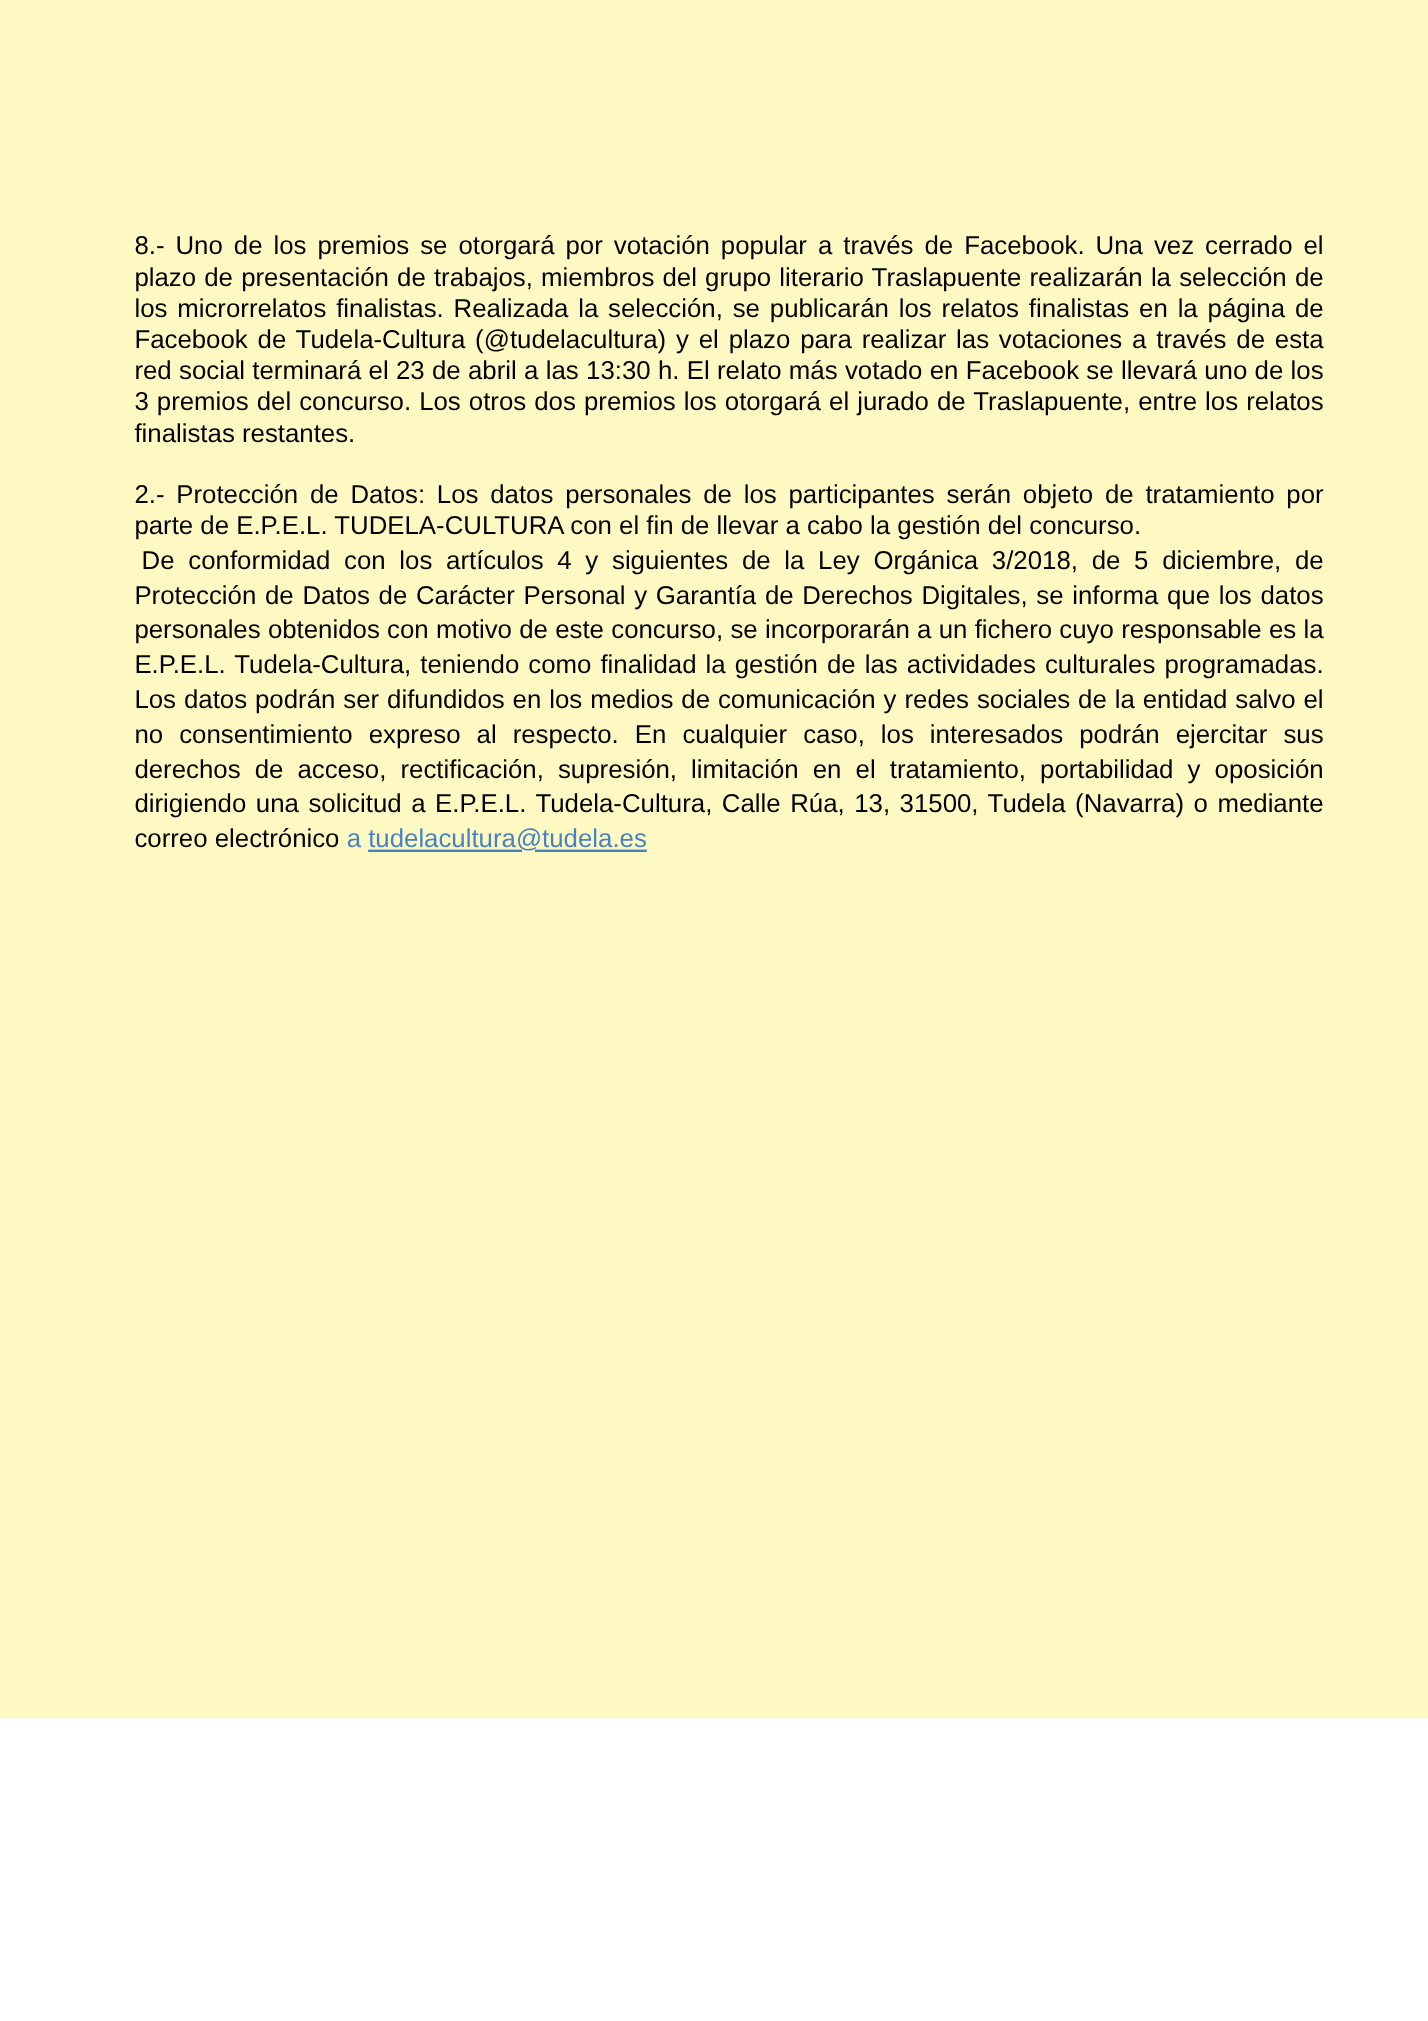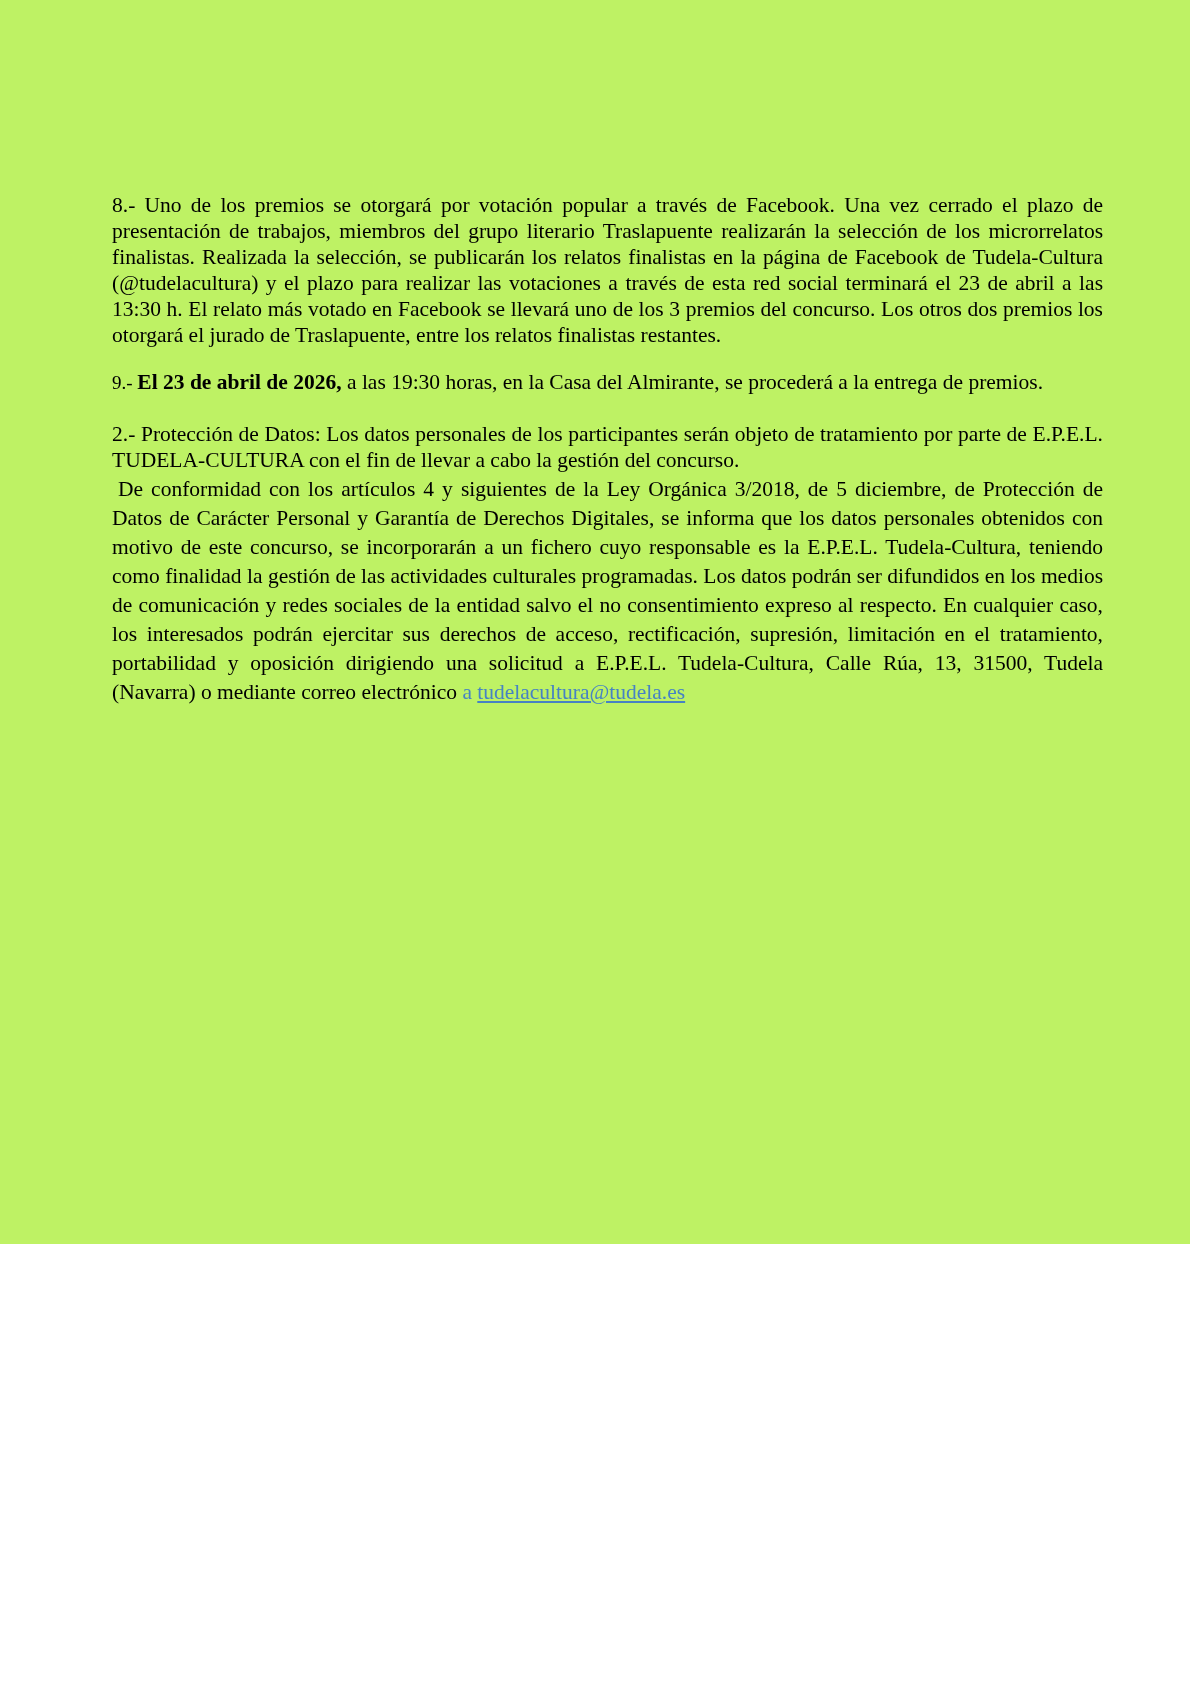--- a/index.html
+++ b/index.html
@@ -3,24 +3,24 @@
 <meta charset="utf-8">
 <style>
   html, body {
     margin: 0;
     padding: 0;
     background: #ffffff;
   }
   .page {
     position: relative;
     width: 1190px;
-    height: 1244px;
-    background: #bef264;
+    height: 1432px;
+    background: #fef9c3;
     overflow: hidden;
-    font-family: Liberation Serif, serif;
+    font-family: Liberation Sans, sans-serif;
     color: #000000;
   }
   .doc-body {
     position: absolute;
     left: 112px;
     top: 192px;
     width: 991px;
     font-size: 21.5px;
   }
   .para {
@@ -50,20 +50,19 @@
   }
 </style>
 </head>
 <body>
 
 <div class="page">
   <div class="doc-body">
 
     <p class="para para-8">8.- Uno de los premios se otorgará por votación popular a través de Facebook. Una vez cerrado el plazo de presentación de trabajos, miembros del grupo literario Traslapuente realizarán la selección de los microrrelatos finalistas. Realizada la selección, se publicarán los relatos finalistas en la página de Facebook de Tudela-Cultura (@tudelacultura) y el plazo para realizar las votaciones a través de esta red social terminará el 23 de abril a las 13:30 h. El relato más votado en Facebook se llevará uno de los 3 premios del concurso. Los otros dos premios los otorgará el jurado de Traslapuente, entre los relatos finalistas restantes.</p>
 
-    <p class="para para-9"><span class="clause-number-small">9.- </span><span class="bold">El 23 de abril de 2026,</span><span> a las 19:30 horas, en la Casa del Almirante, se procederá a la entrega de premios.</span></p>
 
     <p class="para para-10-intro">2.- Protección de Datos: Los datos personales de los participantes serán objeto de tratamiento por parte de E.P.E.L. TUDELA-CULTURA con el fin de llevar a cabo la gestión del concurso.</p>
 
     <p class="para para-10-body"><span>De conformidad con los artículos 4 y siguientes de la Ley Orgánica 3/2018, de 5 diciembre, de Protección de Datos de Carácter Personal y Garantía de Derechos Digitales, se informa que los datos personales obtenidos con motivo de este concurso, se incorporarán a un fichero cuyo responsable es la E.P.E.L. Tudela-Cultura, teniendo como finalidad la gestión de las actividades culturales programadas. Los datos podrán ser difundidos en los medios de comunicación y redes sociales de la entidad salvo el no consentimiento expreso al respecto. En cualquier caso, los interesados podrán ejercitar sus derechos de acceso, rectificación, supresión, limitación en el tratamiento, portabilidad y oposición dirigiendo una solicitud a E.P.E.L. Tudela-Cultura, Calle Rúa, 13, 31500, Tudela (Navarra) o mediante correo electrónico </span><span class="link-prefix">a </span><a class="email-link">tudelacultura@tudela.es</a></p>
 
   </div>
 </div>
 
 </body></html>

